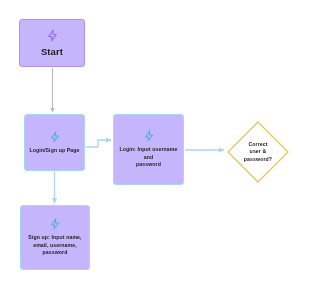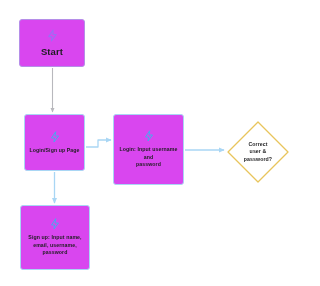--- a/index.html
+++ b/index.html
@@ -19,21 +19,21 @@
     position: absolute;
     left: 0;
     top: 0;
     width: 300px;
     height: 286px;
     pointer-events: none;
   }
   .node {
     position: absolute;
     box-sizing: border-box;
-    background: #d946ef;
+    background: #c4b5fd;
     display: flex;
     flex-direction: column;
     align-items: center;
     justify-content: center;
   }
   .node .zap {
     display: block;
     line-height: 0;
     margin-bottom: 4px;
   }

